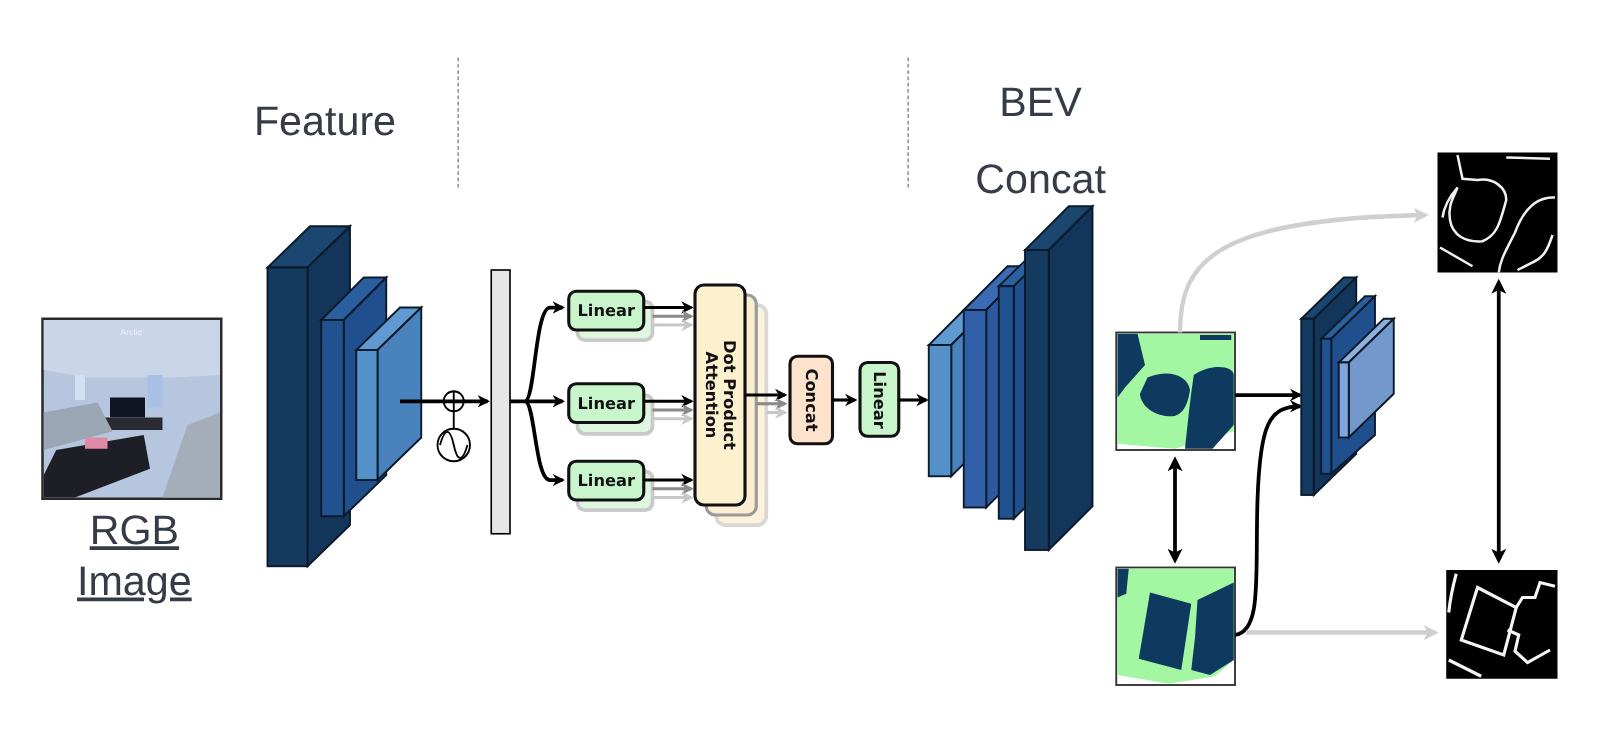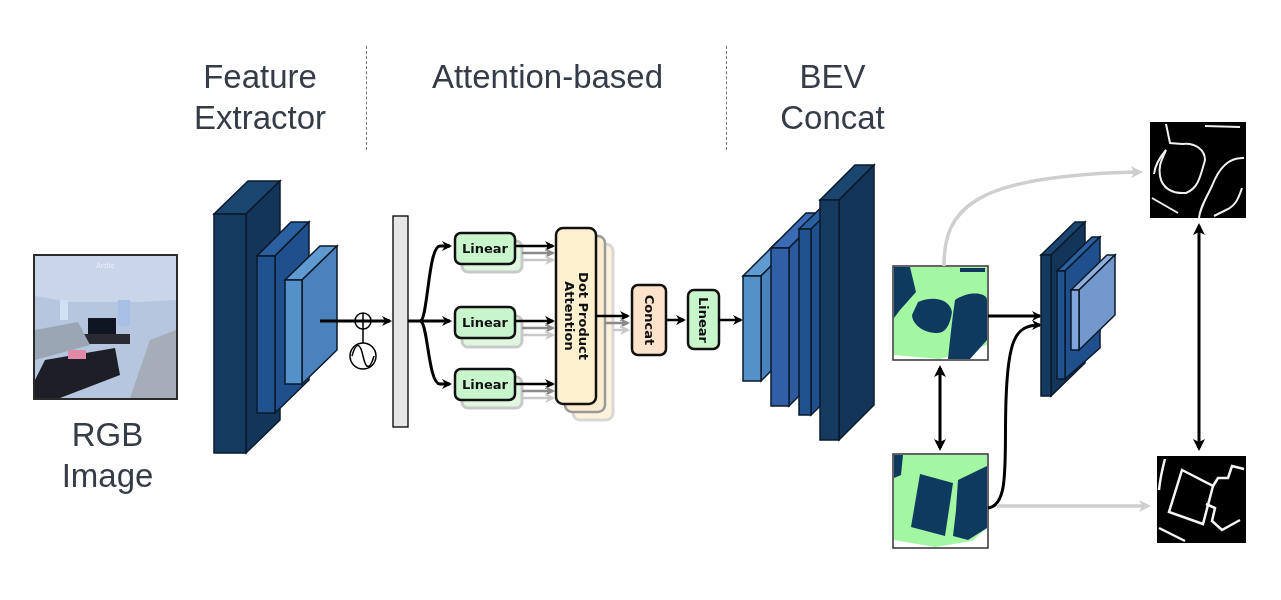--- a/index.html
+++ b/index.html
@@ -1,42 +1,40 @@
 <!DOCTYPE html>
 <html><head>
 <meta charset="utf-8">
 <style>
   html,body{margin:0;padding:0;background:#ffffff;}
   body{width:1281px;height:600px;position:relative;overflow:hidden;font-family:"Liberation Sans",sans-serif;}
   .heading{position:absolute;color:#353c47;font-size:33px;line-height:41px;text-align:center;white-space:nowrap;}
-  .heading span{display:block;}
+  .heading span{display:block;margin-top:20px;}
   .divider{position:absolute;top:46px;height:104px;width:0;border-left:1.5px dashed #777;}
   .caption{position:absolute;color:#353c47;font-size:33px;line-height:41px;text-align:center;}
   .caption span{display:block;}
   svg.diagram{position:absolute;left:0;top:0;}
   .boxlabel{font-family:"DejaVu Sans",sans-serif;font-weight:bold;font-size:13px;fill:#111;}
 </style>
 </head>
 <body>
 
 <div class="heading" style="left:180px;top:56px;width:160px;">
   <span>Feature</span>
-  <span>Extractor</span>
 </div>
 <div class="divider" style="left:366px;"></div>
 <div class="heading" style="left:400px;top:56px;width:295px;">
-  <span>Attention-based</span>
 </div>
 <div class="divider" style="left:726px;"></div>
-<div class="heading" style="left:760px;top:56px;width:145px;">
+<div class="heading" style="left:760px;top:41px;width:145px;">
   <span>BEV</span>
   <span>Concat</span>
 </div>
 
-<div class="caption" style="left:40px;top:414px;width:135px;">
+<div class="caption" style="left:40px;top:403px;width:135px;text-decoration:underline;">
   <span>RGB</span>
   <span>Image</span>
 </div>
 
 <svg class="diagram" width="1281" height="600" viewBox="0 0 1281 600">
   <defs>
     <marker id="ah" markerWidth="10" markerHeight="10" refX="8" refY="5" orient="auto" markerUnits="userSpaceOnUse">
       <path d="M0,0 L10,5 L0,10 L3,5 Z" fill="#000"></path>
     </marker>
     <marker id="ahs" markerWidth="12" markerHeight="12" refX="9" refY="6" orient="auto-start-reverse" markerUnits="userSpaceOnUse">

